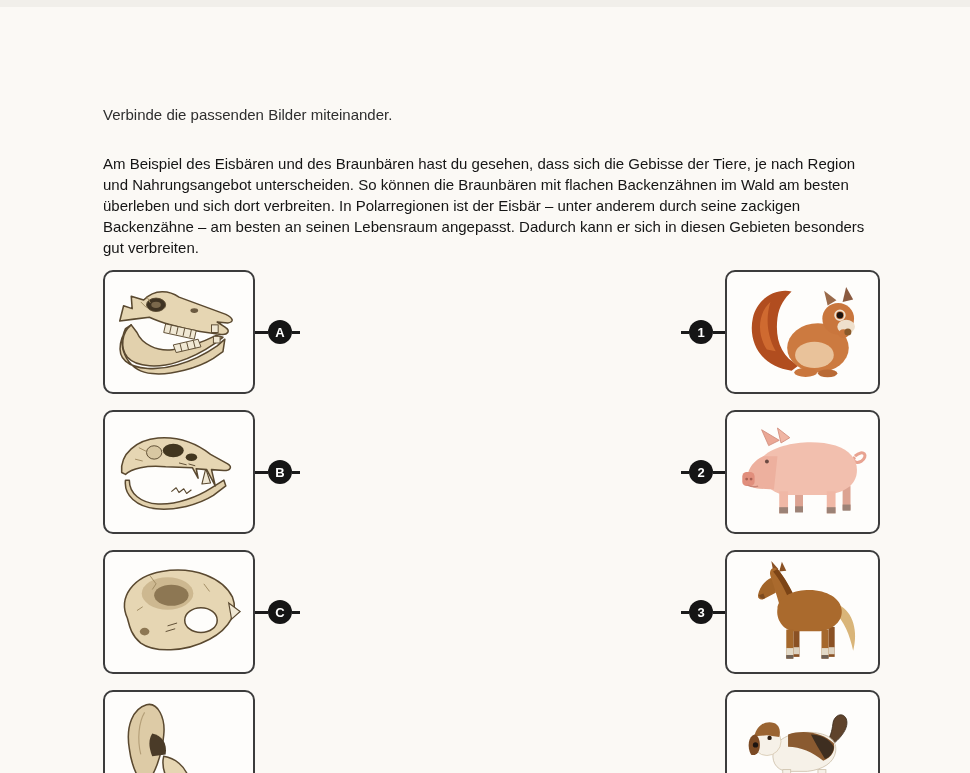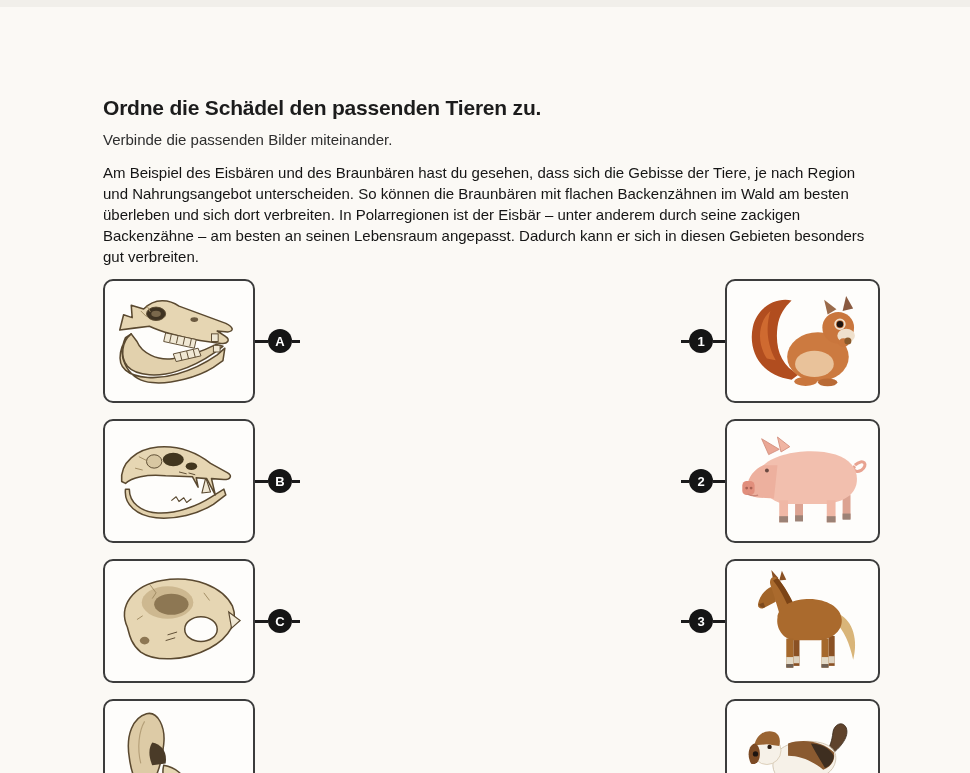--- a/index.html
+++ b/index.html
@@ -12,21 +12,21 @@
   }
   .top-strip { height: 7px; background: #f1efea; }
   .content { padding: 88px 90px 0 103px; }
 
   .page-title {
     margin: 0; font-size: 21px; line-height: 25px; font-weight: 700;
     color: #1c1c1c; letter-spacing: -0.2px;
   }
   .subtitle { margin: 9px 0 0; font-size: 15px; line-height: 21px; color: #2e2e2e; }
   .intro, .task { margin: 0; font-size: 15px; line-height: 21px; color: #151515; }
-  .intro { margin-top: 12px; }
+  .intro { margin-top: 28px; }
 
   .match-area { margin-top: 12px; }
   .match-row { display: flex; align-items: center; height: 124px; margin-bottom: 16px; }
 
   .card {
     width: 152px; height: 124px; flex: none;
     border: 2px solid #3c3c3c; border-radius: 10px;
     background: #fefdfb;
     display: flex; align-items: center; justify-content: center;
     overflow: hidden;
@@ -47,21 +47,20 @@
   .spacer { flex: 1 1 auto; }
   svg { display: block; }
 </style>
 </head>
 <body>
 
 <div class="top-strip"></div>
 
 <div class="content">
 
-  <h1 class="page-title">Ordne die Schädel den passenden Tieren zu.</h1>
   <p class="subtitle">Verbinde die passenden Bilder miteinander.</p>
   <p class="intro">Am Beispiel des Eisbären und des Braunbären hast du gesehen, dass sich die Gebisse der Tiere, je nach Region und Nahrungsangebot unterscheiden. So können die Braunbären mit flachen Backenzähnen im Wald am besten überleben und sich dort verbreiten. In Polarregionen ist der Eisbär – unter anderem durch seine zackigen Backenzähne – am besten an seinen Lebensraum angepasst. Dadurch kann er sich in diesen Gebieten besonders gut verbreiten.</p>
 
   <div class="match-area">
 
     <div class="match-row">
       <div class="card">
         <svg width="134" height="107" viewBox="0 0 140 112">
           <g stroke="#5a4930" stroke-width="1.6" stroke-linejoin="round">
             <path d="M20,48 C8,58 4,78 14,86 C24,95 48,96 68,90 C86,85 100,77 110,70 L118,63 L116,76 L106,83 C90,93 62,101 42,99 C18,97 4,74 14,52 Z" fill="#e2d1ad"></path>

